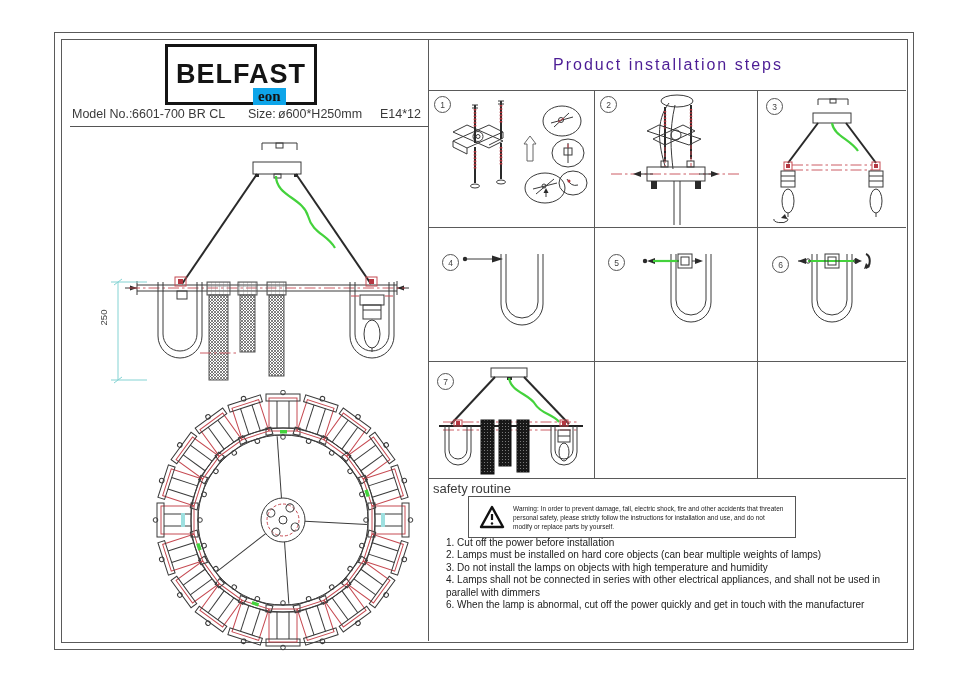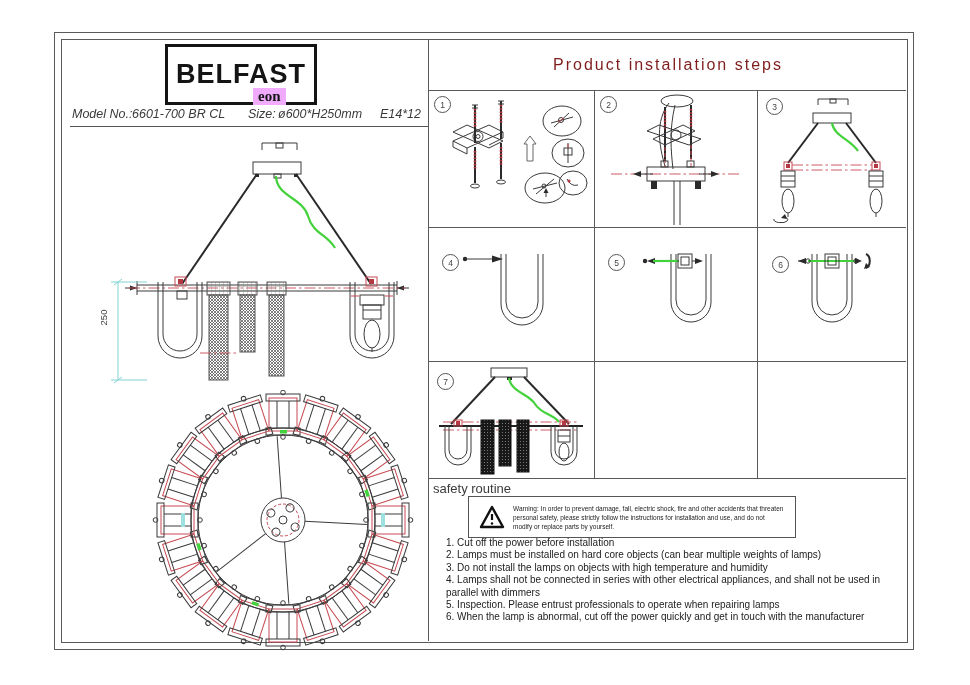--- a/index.html
+++ b/index.html
@@ -5,27 +5,27 @@
   html,body{margin:0;padding:0;background:#fff;}
   .sheet{position:relative;width:970px;height:685px;background:#fff;overflow:hidden;
          font-family:"Liberation Sans",sans-serif;color:#3a3a3a;}
   .frame{position:absolute;border:1px solid #5a5a5a;}
   .hline{position:absolute;height:1px;background:#5a5a5a;}
   .vline{position:absolute;width:1px;background:#5a5a5a;}
   
   .logo-box{position:absolute;left:165px;top:44px;width:146px;height:55px;border:3px solid #141414;
             display:flex;align-items:center;justify-content:center;}
   .brand{font-weight:bold;font-size:27px;letter-spacing:1px;color:#141414;font-family:"Liberation Sans",sans-serif;}
-  .eon{position:absolute;left:253px;top:88px;background:#f0abfc;padding:0 5px;font-family:"Liberation Serif",serif;
+  .eon{position:absolute;left:253px;top:88px;background:#0ea5e9;padding:0 5px;font-family:"Liberation Serif",serif;
        font-weight:bold;font-size:15px;color:#141414;}
-  .model-row{position:absolute;left:70px;top:104px;width:358px;height:22px;border-bottom:1px solid #555;font-size:12.5px;font-style:italic;}
+  .model-row{position:absolute;left:70px;top:104px;width:358px;height:22px;border-bottom:1px solid #555;font-size:12.5px;}
   .model-row span{position:absolute;top:3px;white-space:nowrap;}
   
   .inst-title{position:absolute;left:429px;top:56px;width:478px;text-align:center;font-size:16px;
-              letter-spacing:2px;color:#7f1d1d;}
+              letter-spacing:2px;color:#4c1d95;}
   .step-badge{position:absolute;width:15px;height:15px;border:1px solid #555;border-radius:50%;
               display:flex;align-items:center;justify-content:center;font-size:8.5px;color:#444;background:#fff;}
   .safety-heading{position:absolute;left:433px;top:481px;font-size:13px;color:#3a3a3a;}
   .warning-box{position:absolute;left:468px;top:496px;width:326px;height:40px;border:1px solid #555;
                display:flex;align-items:center;}
   .warning-text{font-size:6.5px;line-height:9px;color:#222;width:272px;margin-left:8px;}
   .precautions{position:absolute;left:446px;top:537px;width:462px;font-size:10px;line-height:12.4px;color:#222;}
   .dim-label{position:absolute;left:96px;top:312px;font-size:9.5px;color:#444;transform:rotate(-90deg);}
   
   svg{position:absolute;}
@@ -384,17 +384,16 @@
       <circle cx="13" cy="19.5" r="1.2" fill="#111"></circle>
     </svg>
     <div class="warning-text">Warning: In order to prevent damage, fall, electric shock, fire and other accidents that threaten personal safety, please strictly follow the instructions for installation and use, and do not modify or replace parts by yourself.</div>
   </div>
 
   <div class="precautions">
     <div>1. Cut off the power before installation</div>
     <div>2. Lamps must be installed on hard core objects (can bear multiple weights of lamps)</div>
     <div>3. Do not install the lamps on objects with high temperature and humidity</div>
     <div>4. Lamps shall not be connected in series with other electrical appliances, and shall not be used in parallel with dimmers</div>
-    <div>5. Inspection. Please entrust professionals to operate when repairing lamps</div>
     <div>6. When the lamp is abnormal, cut off the power quickly and get in touch with the manufacturer</div>
   </div>
 
 </div>
 
 </body></html>

